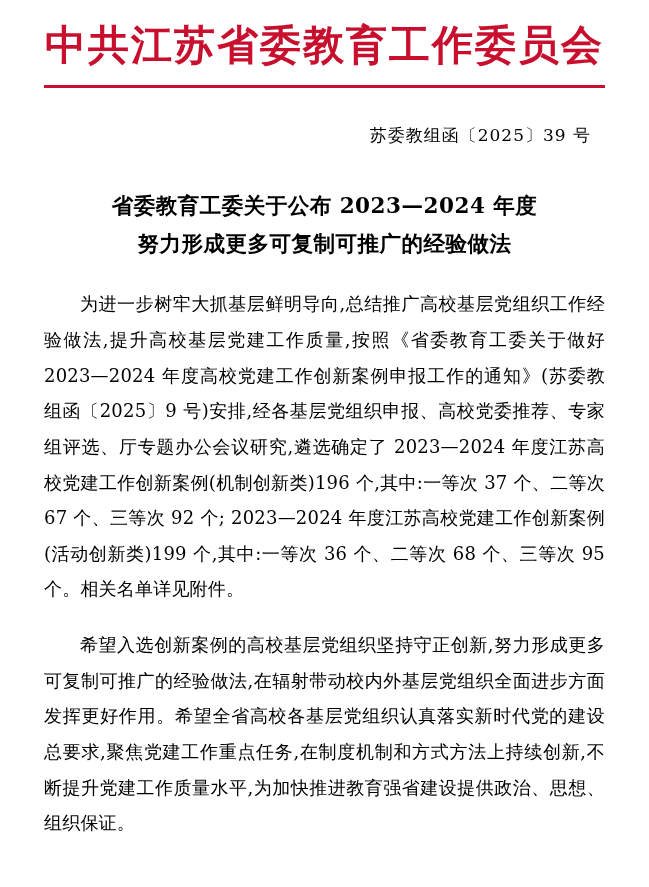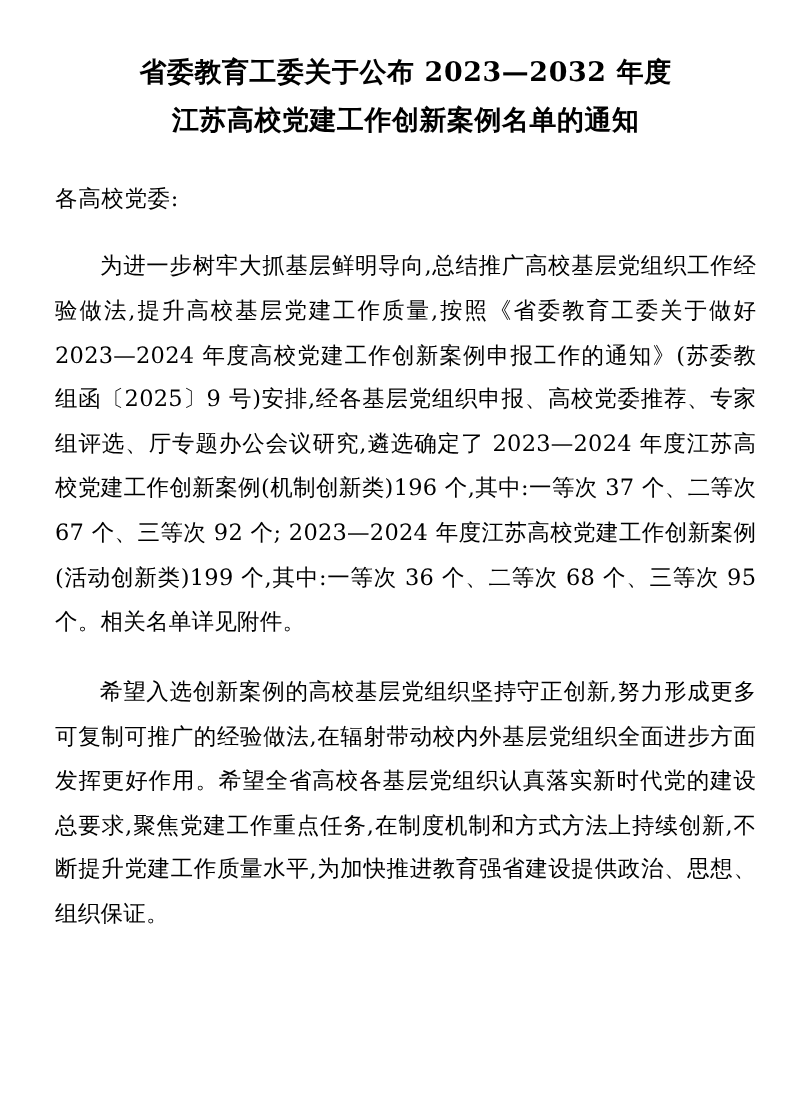--- a/index.html
+++ b/index.html
@@ -82,26 +82,30 @@
   }
   .body-para:first-of-type {
     margin-top: 24px;
   }
 </style>
 </head>
 <body>
 
 <div class="page">
 
+  <div class="letterhead">
+    <div class="letterhead-title">中共江苏省委教育工作委员会</div>
+    <div class="letterhead-rule"></div>
+  </div>
 
+  <div class="docnum">苏委教组函〔2025〕39 号</div>
 
   <div class="doc-title">
-    <span class="line">省委教育工委关于公布 2023—2032 年度</span>
-    <span class="line">江苏高校党建工作创新案例名单的通知</span>
+    <span class="line">省委教育工委关于公布 2023—2024 年度</span>
+    <span class="line">努力形成更多可复制可推广的经验做法</span>
   </div>
 
-  <div class="salutation">各高校党委:</div>
 
   <p class="body-para">为进一步树牢大抓基层鲜明导向,总结推广高校基层党组织工作经验做法,提升高校基层党建工作质量,按照《省委教育工委关于做好 2023—2024 年度高校党建工作创新案例申报工作的通知》(苏委教组函〔2025〕9 号)安排,经各基层党组织申报、高校党委推荐、专家组评选、厅专题办公会议研究,遴选确定了 2023—2024 年度江苏高校党建工作创新案例(机制创新类)196 个,其中:一等次 37 个、二等次 67 个、三等次 92 个; 2023—2024 年度江苏高校党建工作创新案例(活动创新类)199 个,其中:一等次 36 个、二等次 68 个、三等次 95 个。相关名单详见附件。</p>
 
   <p class="body-para">希望入选创新案例的高校基层党组织坚持守正创新,努力形成更多可复制可推广的经验做法,在辐射带动校内外基层党组织全面进步方面发挥更好作用。希望全省高校各基层党组织认真落实新时代党的建设总要求,聚焦党建工作重点任务,在制度机制和方式方法上持续创新,不断提升党建工作质量水平,为加快推进教育强省建设提供政治、思想、组织保证。</p>
 
 </div>
 
 </body></html>

